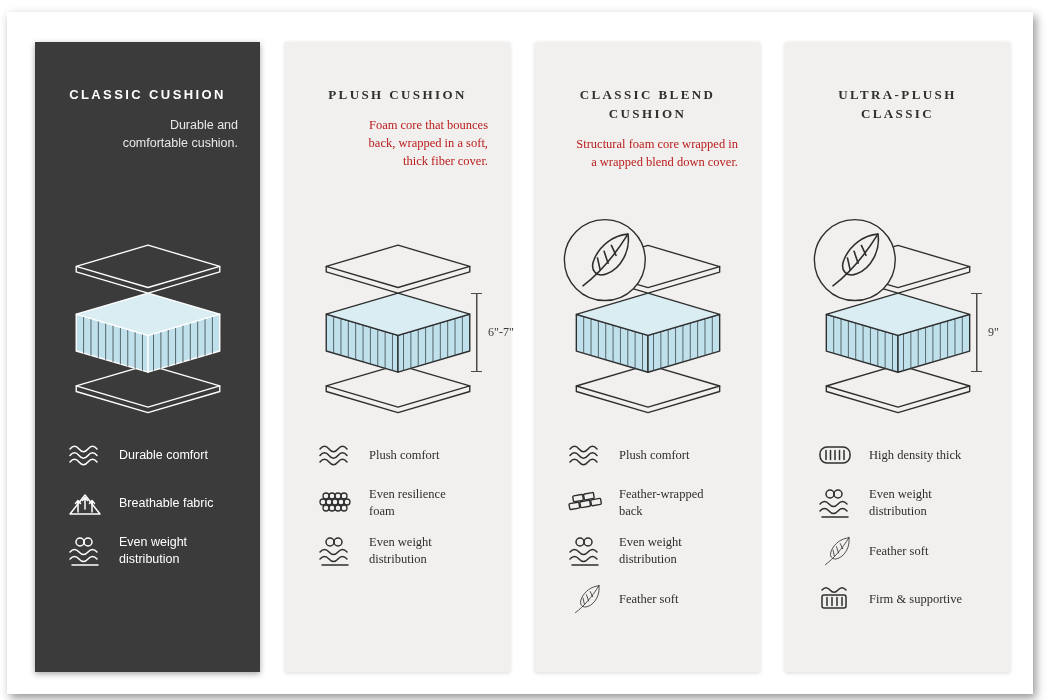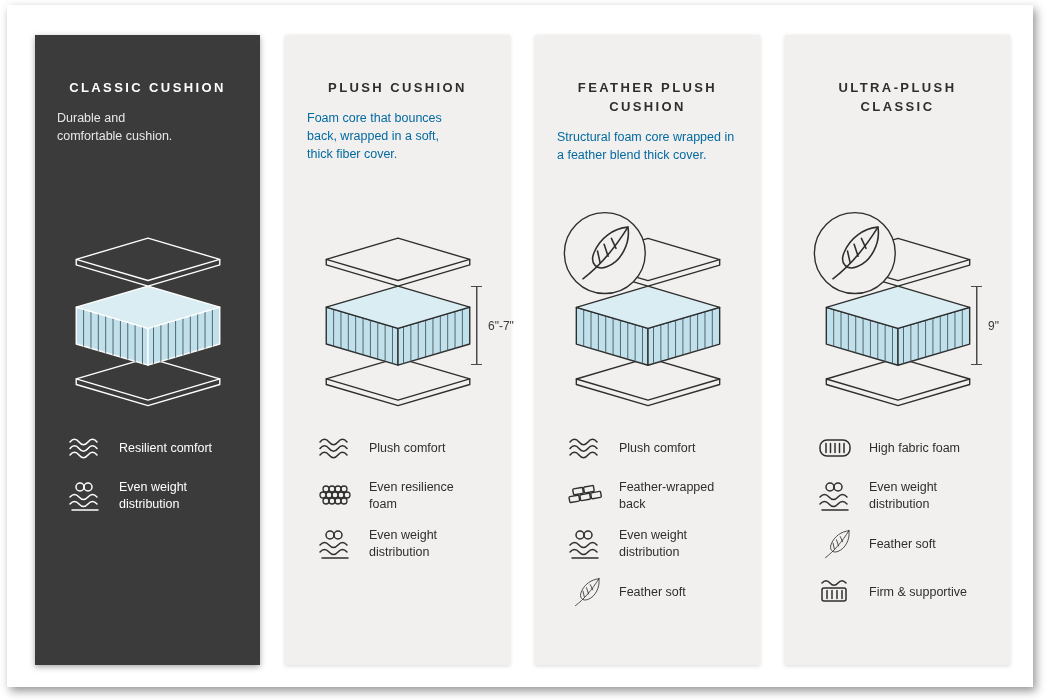--- a/index.html
+++ b/index.html
@@ -1,30 +1,30 @@
 <!DOCTYPE html>
 <html><head>
 <meta charset="utf-8">
 <style>
   html,body{margin:0;padding:0;background:#fff;}
   body{width:1049px;height:700px;overflow:hidden;position:relative;
        font-family:"Liberation Sans", sans-serif;}
-  .sheet{position:absolute;left:7px;top:5px;width:1026px;height:682px;background:#fff;
+  .sheet{position:absolute;left:7px;top:12px;width:1026px;height:682px;background:#fff;
          box-shadow:3px 4px 9px rgba(0,0,0,0.42);
          display:flex;gap:25px;padding:30px 0 0 28px;box-sizing:border-box;}
   .card{width:225px;height:630px;box-sizing:border-box;display:flex;flex-direction:column;}
   .card.dark{background:#3b3b3b;color:#ffffff;box-shadow:0 2px 6px rgba(0,0,0,0.35);}
-  .card.light{background:#f1f0ee;color:#2e2e2e;box-shadow:0 1px 4px rgba(0,0,0,0.15);}
+  .card.light{background:#f1f0ee;color:#2e2e2e;box-shadow:0 1px 4px rgba(0,0,0,0.15);font-family:Liberation Serif, serif;}
   .hdr{height:170px;box-sizing:border-box;padding-top:44px;}
   .title{margin:0 30px;text-align:center;font-size:13px;font-weight:bold;
          letter-spacing:2.4px;line-height:1.45;white-space:pre-line;}
-  .desc{margin:11px 22px 0;text-align:left;font-size:12.5px;line-height:1.45;
+  .desc{margin:11px 22px 0;text-align:right;font-size:12.5px;line-height:1.45;
         white-space:pre-line;}
   .dark .desc{color:#e8e8e8;}
-  .light .desc{color:#0369a1;}
+  .light .desc{color:#b91c1c;}
   .illo{height:212px;position:relative;}
   .cushion-a{display:block;margin:24px auto 0;}
   .cushion-b{display:block;margin:4px auto 0;}
   .bracket{position:absolute;left:186px;top:81px;height:79px;display:flex;
            align-items:center;gap:6px;color:#3a3a3a;}
   .bracket-line{width:11px;height:100%;box-sizing:border-box;
            border-top:1.5px solid #4a4a4a;border-bottom:1.5px solid #4a4a4a;
            background:linear-gradient(#4a4a4a,#4a4a4a) 50% 0/1.5px 100% no-repeat;}
   .bracket-label{font-size:12px;white-space:nowrap;}
   .features{list-style:none;margin:14px 0 0 30px;padding:0;}
@@ -138,21 +138,27 @@
     <div class="illo">
       <svg class="cushion-a" width="184" height="184" viewBox="0 0 200 200">
           <use href="#cushion"></use>
         </svg>
     </div>
     <ul class="features">
       <li class="feature">
         <svg class="ficon" viewBox="0 0 40 34">
             <use href="#i-wave"></use>
           </svg>
-        <span class="flabel">Resilient comfort</span>
+        <span class="flabel">Durable comfort</span>
+      </li>
+      <li class="feature">
+        <svg class="ficon" viewBox="0 0 40 34">
+            <use href="#i-breathe"></use>
+          </svg>
+        <span class="flabel">Breathable fabric</span>
       </li>
       <li class="feature">
         <svg class="ficon" viewBox="0 0 40 34">
             <use href="#i-weight"></use>
           </svg>
         <span class="flabel">Even weight
 distribution</span>
       </li>
     </ul>
   </section>
@@ -192,24 +198,24 @@
             <use href="#i-weight"></use>
           </svg>
         <span class="flabel">Even weight
 distribution</span>
       </li>
     </ul>
   </section>
 
   <section class="card light" style="--panel:#f1f0ee">
     <div class="hdr">
-      <h2 class="title">FEATHER PLUSH
+      <h2 class="title">CLASSIC BLEND
 CUSHION</h2>
       <p class="desc">Structural foam core wrapped in
-a feather blend thick cover.</p>
+a wrapped blend down cover.</p>
     </div>
     <div class="illo">
       <svg class="cushion-b" width="184" height="204" viewBox="0 -22 200 222">
         <use href="#cushion"></use>
         <g>
           <circle cx="53" cy="26" r="44" fill="var(--panel)" stroke="currentColor" stroke-width="1.5"></circle>
           <use href="#feather-glyph" transform="translate(22,-8) scale(0.72)"></use>
         </g>
       </svg>
     </div>
@@ -259,21 +265,21 @@
       <div class="bracket">
         <div class="bracket-line"></div>
         <span class="bracket-label">9"</span>
       </div>
     </div>
     <ul class="features">
       <li class="feature">
         <svg class="ficon" viewBox="0 0 40 34">
             <use href="#i-density"></use>
           </svg>
-        <span class="flabel">High fabric foam</span>
+        <span class="flabel">High density thick</span>
       </li>
       <li class="feature">
         <svg class="ficon" viewBox="0 0 40 34">
             <use href="#i-weight"></use>
           </svg>
         <span class="flabel">Even weight
 distribution</span>
       </li>
       <li class="feature">
         <svg class="ficon" viewBox="0 0 40 34">

